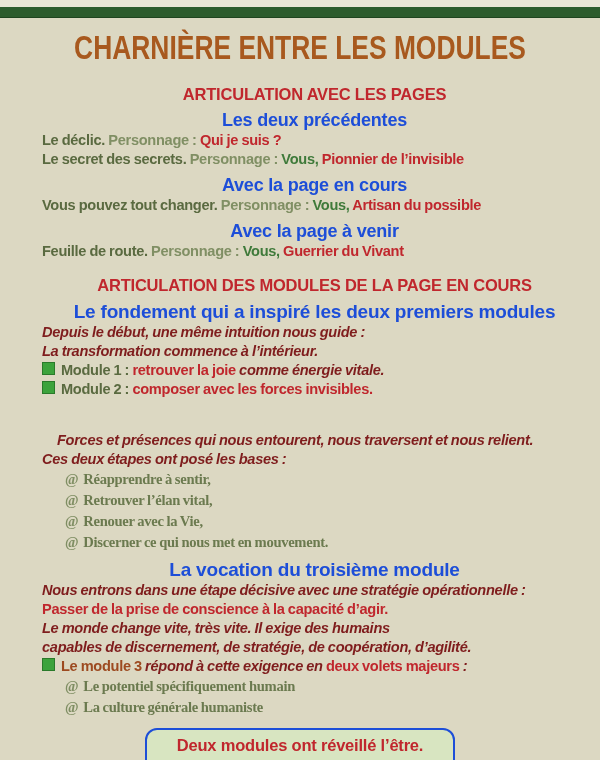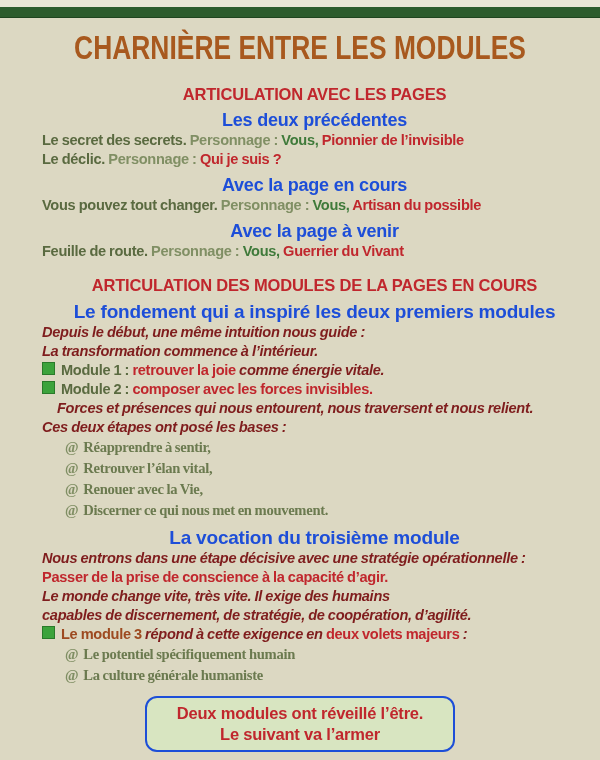--- a/index.html
+++ b/index.html
@@ -33,21 +33,21 @@
     font-size:18px;line-height:22px;margin-top:5px;
     letter-spacing:-0.2px;
   }
   .subheading-lg{font-size:19px;line-height:23px;}
   .body-line{
     color:#6b7a4f;
     font-size:14.6px;line-height:19px;
     letter-spacing:-0.3px;word-spacing:-0.5px;
     white-space:nowrap;
   }
-  .indent{padding-left:15px;}
+  .indent{padding-left:15px;margin-top:32px;}
   .bullet-at{padding-left:23px;line-height:21px;font-family:Liberation Serif, serif;}
   .at-glyph{color:#7f8e63;margin-right:5px;}
   .square{
     display:inline-block;width:11px;height:11px;
     background:#3ca33c;border:1px solid #2a7a2a;
     margin-right:6px;
   }
   .seg-lead{color:#5a6a40;}
   .seg-sage{color:#808f64;}
   .seg-red{color:#c0272d;}
@@ -72,27 +72,27 @@
 <body>
 
 <div class="top-strip"></div>
 <div class="top-bar"></div>
 
 <div class="page-title">CHARNIÈRE ENTRE LES MODULES</div>
 
 <div class="content">
     <div class="heading-caps">ARTICULATION AVEC LES PAGES</div>
     <div class="subheading">Les deux précédentes</div>
+    <div class="body-line"><span class="seg-lead">Le déclic. </span><span class="seg-sage">Personnage : </span><span class="seg-red">Qui je suis ?</span></div>
     <div class="body-line"><span class="seg-lead">Le secret des secrets. </span><span class="seg-sage">Personnage : </span><span class="seg-green">Vous, </span><span class="seg-red">Pionnier de l’invisible</span></div>
-    <div class="body-line"><span class="seg-lead">Le déclic. </span><span class="seg-sage">Personnage : </span><span class="seg-red">Qui je suis ?</span></div>
     <div class="subheading">Avec la page en cours</div>
     <div class="body-line"><span class="seg-lead">Vous pouvez tout changer. </span><span class="seg-sage">Personnage : </span><span class="seg-green">Vous, </span><span class="seg-red">Artisan du possible</span></div>
     <div class="subheading">Avec la page à venir</div>
     <div class="body-line"><span class="seg-lead">Feuille de route. </span><span class="seg-sage">Personnage : </span><span class="seg-green">Vous, </span><span class="seg-red">Guerrier du Vivant</span></div>
-    <div class="heading-caps" style="margin-top: 14px;">ARTICULATION DES MODULES DE LA PAGES EN COURS</div>
+    <div class="heading-caps" style="margin-top: 14px;">ARTICULATION DES MODULES DE LA PAGE EN COURS</div>
     <div class="subheading subheading-lg">Le fondement qui a inspiré les deux premiers modules</div>
     <div class="body-line"><span class="seg-olive">Depuis le début, une même intuition nous guide :</span></div>
     <div class="body-line"><span class="seg-olive">La transformation commence à l’intérieur.</span></div>
     <div class="body-line"><span class="square"></span><span class="seg-lead">Module 1 : </span><span class="seg-red">retrouver la joie </span><span class="seg-olive">comme énergie vitale.</span></div>
     <div class="body-line"><span class="square"></span><span class="seg-lead">Module 2 : </span><span class="seg-red">composer avec les forces invisibles.</span></div>
     <div class="body-line indent"><span class="seg-olive">Forces et présences qui nous entourent, nous traversent et nous relient.</span></div>
     <div class="body-line"><span class="seg-olive">Ces deux étapes ont posé les bases :</span></div>
     <div class="body-line bullet-at"><span class="at-glyph">@</span><span>Réapprendre à sentir,</span></div>
     <div class="body-line bullet-at"><span class="at-glyph">@</span><span>Retrouver l’élan vital,</span></div>
     <div class="body-line bullet-at"><span class="at-glyph">@</span><span>Renouer avec la Vie,</span></div>

